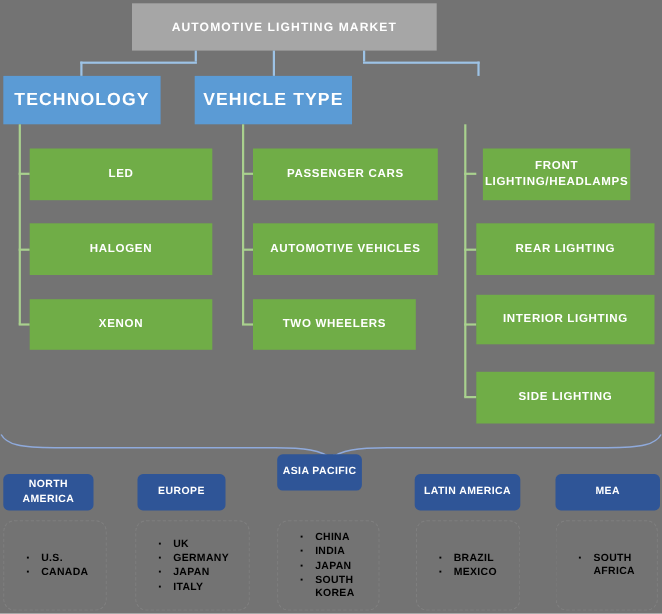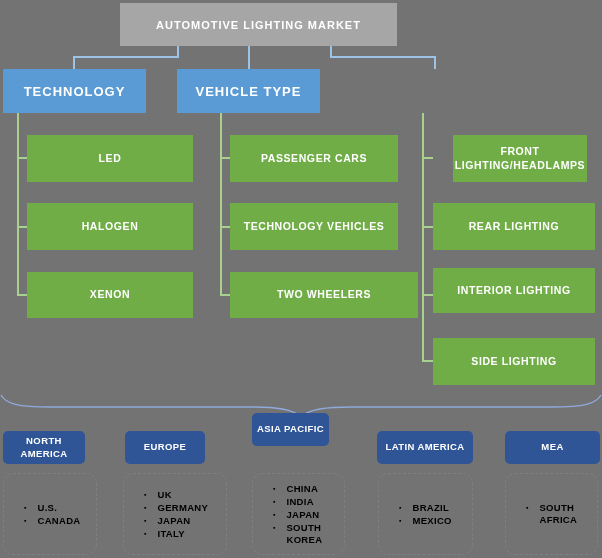--- a/index.html
+++ b/index.html
@@ -3,21 +3,21 @@
 <meta charset="utf-8">
 <style>
   html,body{margin:0;padding:0;background:#fff;}
   .canvas{
     position:relative;width:602px;height:558px;background:#737373;overflow:hidden;
     font-family:"Liberation Sans",sans-serif;
   }
   .box{position:absolute;display:flex;align-items:center;justify-content:center;
        text-align:center;color:#fff;font-weight:bold;box-sizing:border-box;}
   .title-box{background:#a6a6a6;font-size:11px;letter-spacing:1px;}
-  .seg-box{background:#5b9bd5;font-size:13px;letter-spacing:1px;}
+  .seg-box{background:#5b9bd5;font-size:16px;letter-spacing:1px;}
   .item-box{background:#70ad47;font-size:10.5px;letter-spacing:.6px;line-height:1.25;padding:2px 6px;}
   .region-box{background:#2f5597;font-size:9.5px;letter-spacing:.4px;border-radius:5px;line-height:1.3;padding:2px 4px;}
   .dash-box{position:absolute;border:1px dashed #7f7f7f;border-radius:10px;box-sizing:border-box;
             display:flex;flex-direction:column;justify-content:center;gap:1px;padding:6px 4px 6px 20px;}
   .c-row{display:flex;align-items:flex-start;}
   .c-row .bullet{font-size:7px;line-height:12px;color:#000;margin-right:11px;flex:0 0 auto;}
   .c-row .c-label{font-size:9.5px;font-weight:bold;letter-spacing:.3px;color:#000;line-height:12px;}
   .cv{position:absolute;width:1.6px;}
   .ch{position:absolute;height:1.6px;}
   .cb{background:#9dc3e6;}
@@ -56,24 +56,24 @@
   <div class="ch cg" style="left:422px;top:157px;width:11px"></div>
   <div class="ch cg" style="left:422px;top:226px;width:11px"></div>
   <div class="ch cg" style="left:422px;top:294px;width:11px"></div>
   <div class="ch cg" style="left:422px;top:360px;width:11px"></div>
 
   <div class="box item-box" style="left:27px;top:135px;width:166px;height:47px">LED</div>
   <div class="box item-box" style="left:27px;top:203px;width:166px;height:47px">HALOGEN</div>
   <div class="box item-box" style="left:27px;top:272px;width:166px;height:46px">XENON</div>
 
   <div class="box item-box" style="left:230px;top:135px;width:168px;height:47px">PASSENGER CARS</div>
-  <div class="box item-box" style="left:230px;top:203px;width:168px;height:47px">TECHNOLOGY VEHICLES</div>
-  <div class="box item-box" style="left:230px;top:272px;width:188px;height:46px">TWO WHEELERS</div>
+  <div class="box item-box" style="left:230px;top:203px;width:168px;height:47px">AUTOMOTIVE VEHICLES</div>
+  <div class="box item-box" style="left:230px;top:272px;width:148px;height:46px">TWO WHEELERS</div>
 
-  <div class="box item-box" style="left:453px;top:135px;width:134px;height:47px">FRONT LIGHTING/HEADLAMPS</div>
+  <div class="box item-box" style="left:439px;top:135px;width:134px;height:47px">FRONT LIGHTING/HEADLAMPS</div>
   <div class="box item-box" style="left:433px;top:203px;width:162px;height:47px">REAR LIGHTING</div>
   <div class="box item-box" style="left:433px;top:268px;width:162px;height:45px">INTERIOR LIGHTING</div>
   <div class="box item-box" style="left:433px;top:338px;width:162px;height:47px">SIDE LIGHTING</div>
 
   <svg class="brace" width="602" height="30" viewBox="0 0 602 30">
     <path d="M 1 3 C 6 12 18 15 50 15 L 250 15 C 276 15 293 17 301 25 C 309 17 326 15 352 15 L 552 15 C 584 15 596 12 601 3" fill="none" stroke="#8faadc" stroke-width="1.4"></path>
     <path d="M 301 25 L 304 21" fill="none" stroke="#8faadc" stroke-width="1"></path>
   </svg>
 
   <div class="box region-box" style="left:3px;top:431px;width:82px;height:33px">NORTH AMERICA</div>

